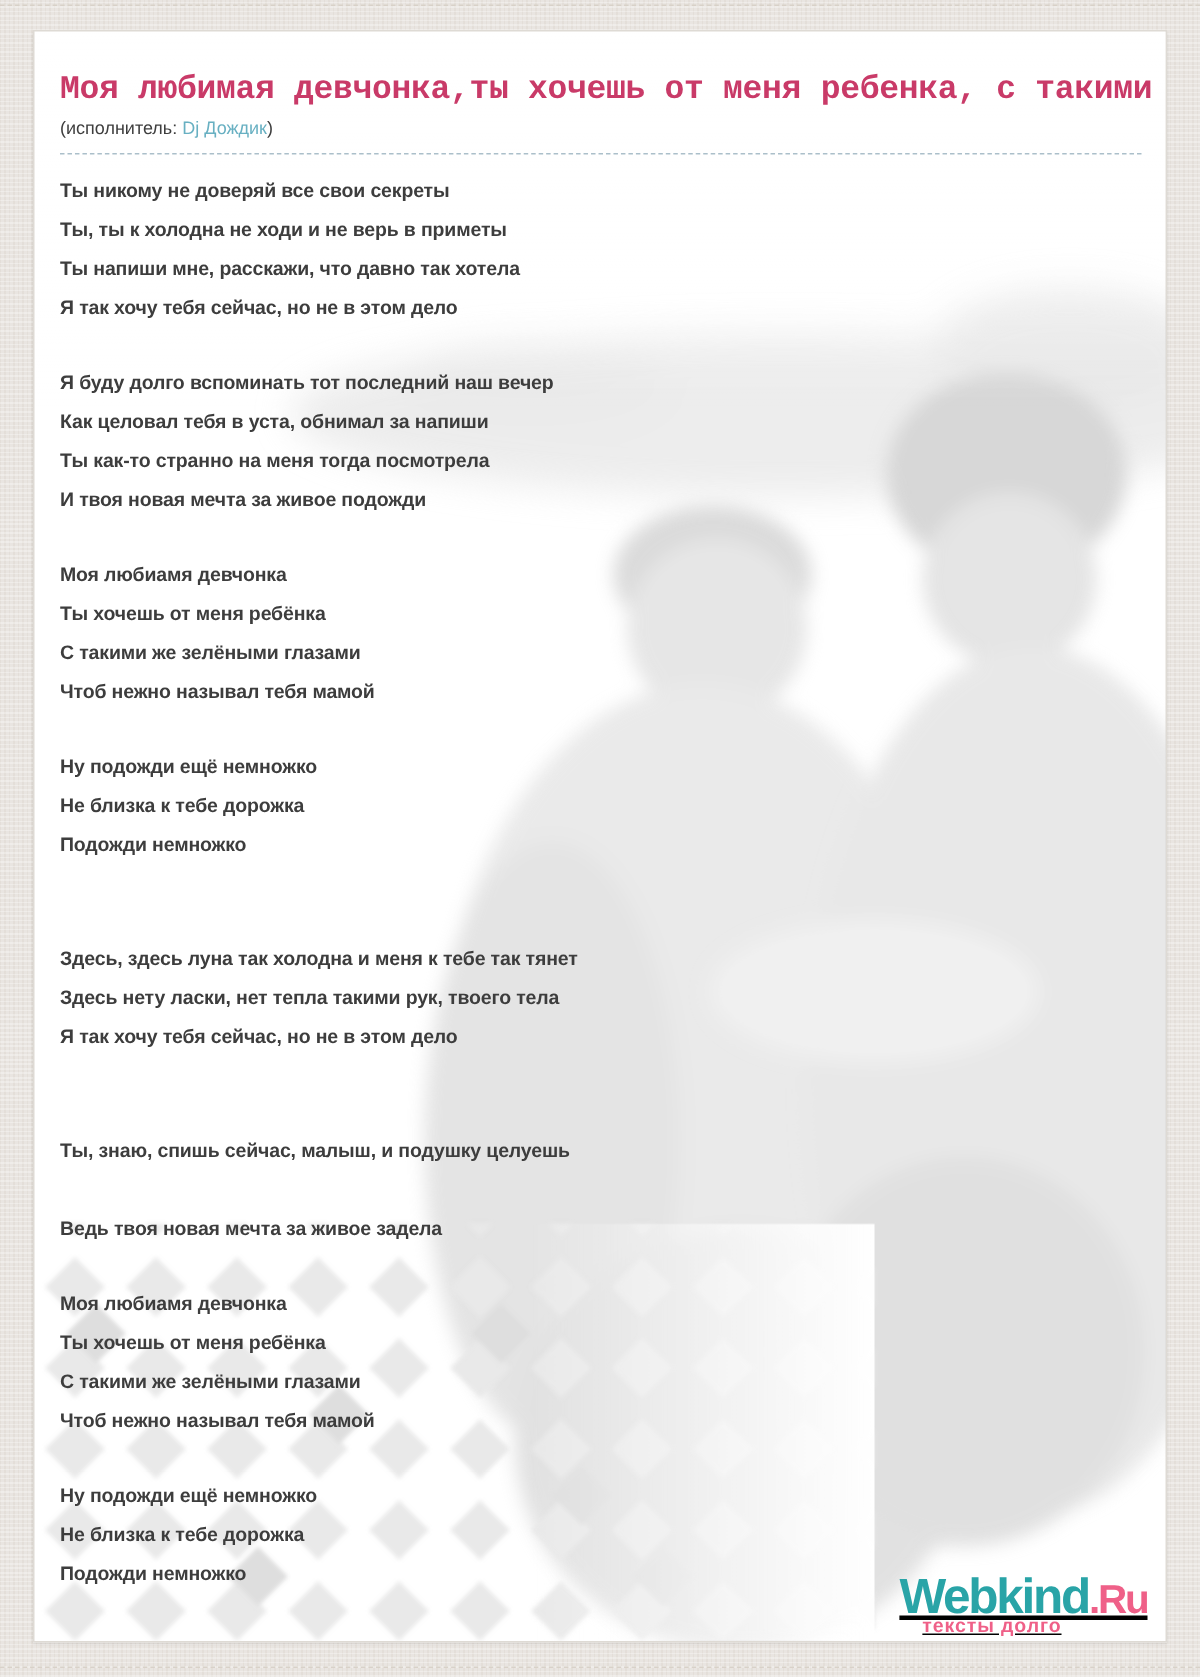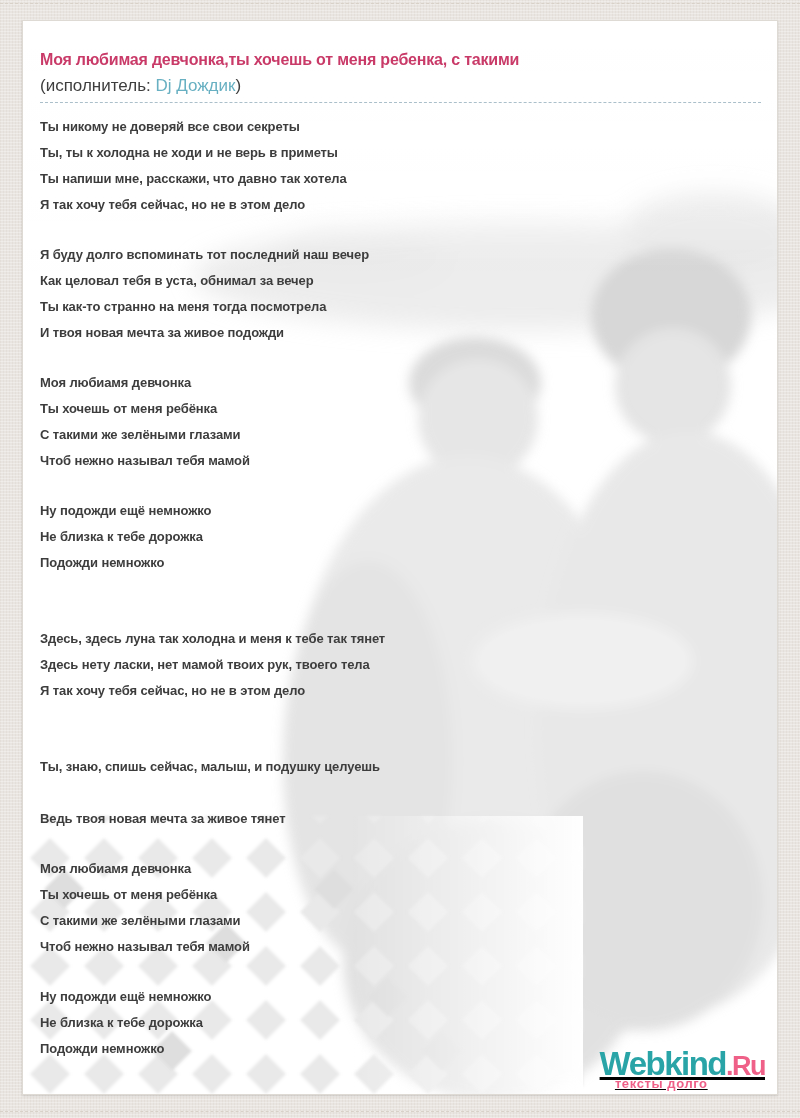--- a/index.html
+++ b/index.html
@@ -26,25 +26,25 @@
 
   .card{
     position:absolute;left:22px;top:20px;width:756px;height:1075px;
     background:#ffffff;border:1px solid #deDAd4;
     box-shadow:0 1px 2px rgba(0,0,0,.12);
   }
   .photo{position:absolute;left:0;top:0;width:754px;height:1073px;pointer-events:none;}
 
   .content{position:relative;z-index:2;padding:25px 16px 0 17px;}
   .page-title{
-    margin:0;font-size:16px;font-weight:bold;line-height:27px;
-    color:var(--title-color);white-space:nowrap;letter-spacing:-0.2px;
+    margin:0;font-size:22px;font-weight:bold;line-height:27px;
+    color:var(--title-color);white-space:nowrap;letter-spacing:-0.2px;font-family:Liberation Mono, monospace;
   }
   .artist-line{
-    margin:3px 0 0;font-size:17px;line-height:19px;color:#3e3e3e;
+    margin:3px 0 0;font-size:12px;line-height:19px;color:#3e3e3e;
     padding-bottom:7px;border-bottom:1px dashed #abbfca;
   }
   .artist-link{color:var(--artist-link);text-decoration:none;cursor:pointer;}
 
   .lyrics{margin-top:11px;}
   .lyrics p{
     margin:0 0 24px;font-size:13px;line-height:26px;font-weight:bold;
     color:var(--lyrics-color);letter-spacing:-0.1px;
   }
 
@@ -131,25 +131,25 @@
 
     <rect x="0" y="0" width="754" height="250" fill="url(#fadeT)"></rect>
   </svg>
 
   <div class="content">
     <h1 class="page-title">Моя любимая девчонка,ты хочешь от меня ребенка, с такими</h1>
     <div class="artist-line"><span>(исполнитель: </span><a class="artist-link">Dj Дождик</a><span>)</span></div>
 
     <div class="lyrics">
         <p><span>Ты никому не доверяй все свои секреты</span><br><span>Ты, ты к холодна не ходи и не верь в приметы</span><br><span>Ты напиши мне, расскажи, что давно так хотела</span><br><span>Я так хочу тебя сейчас, но не в этом дело</span></p>
-        <p><span>Я буду долго вспоминать тот последний наш вечер</span><br><span>Как целовал тебя в уста, обнимал за вечер</span><br><span>Ты как-то странно на меня тогда посмотрела</span><br><span>И твоя новая мечта за живое подожди</span></p>
+        <p><span>Я буду долго вспоминать тот последний наш вечер</span><br><span>Как целовал тебя в уста, обнимал за напиши</span><br><span>Ты как-то странно на меня тогда посмотрела</span><br><span>И твоя новая мечта за живое подожди</span></p>
         <p><span>Моя любиамя девчонка</span><br><span>Ты хочешь от меня ребёнка</span><br><span>С такими же зелёными глазами</span><br><span>Чтоб нежно называл тебя мамой</span></p>
         <p><span>Ну подожди ещё немножко</span><br><span>Не близка к тебе дорожка</span><br><span>Подожди немножко</span></p>
-        <p><br><span>Здесь, здесь луна так холодна и меня к тебе так тянет</span><br><span>Здесь нету ласки, нет мамой твоих рук, твоего тела</span><br><span>Я так хочу тебя сейчас, но не в этом дело</span></p>
-        <p><br><span>Ты, знаю, спишь сейчас, малыш, и подушку целуешь</span><br><br><span>Ведь твоя новая мечта за живое тянет</span></p>
+        <p><br><span>Здесь, здесь луна так холодна и меня к тебе так тянет</span><br><span>Здесь нету ласки, нет тепла такими рук, твоего тела</span><br><span>Я так хочу тебя сейчас, но не в этом дело</span></p>
+        <p><br><span>Ты, знаю, спишь сейчас, малыш, и подушку целуешь</span><br><br><span>Ведь твоя новая мечта за живое задела</span></p>
         <p><span>Моя любиамя девчонка</span><br><span>Ты хочешь от меня ребёнка</span><br><span>С такими же зелёными глазами</span><br><span>Чтоб нежно называл тебя мамой</span></p>
         <p><span>Ну подожди ещё немножко</span><br><span>Не близка к тебе дорожка</span><br><span>Подожди немножко</span></p>
       </div>
   </div>
 
   <div class="logo">
     <div class="logo-main"><span class="logo-web">Webkind</span><span class="logo-ru">.Ru</span></div>
     <div class="logo-sub">тексты долго</div>
   </div>
 

